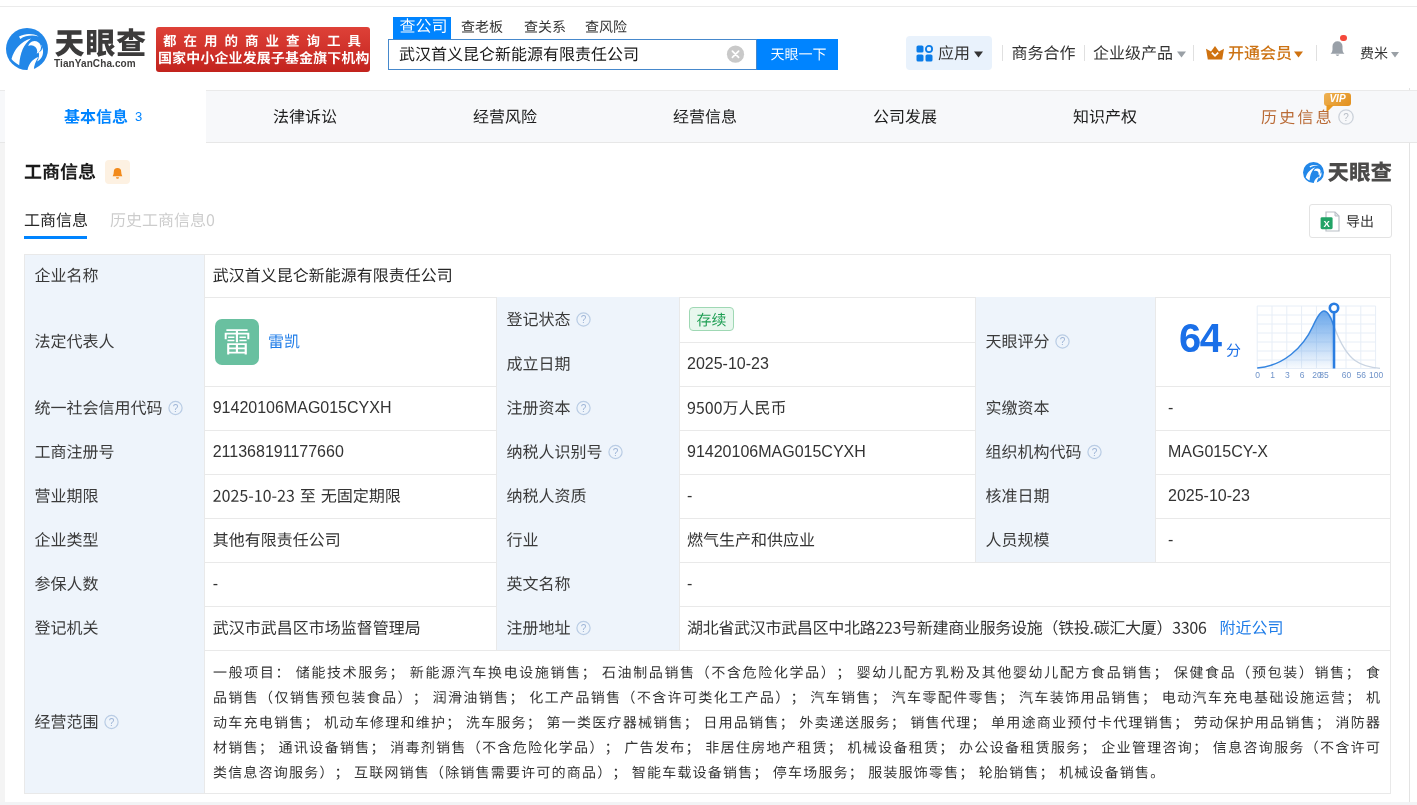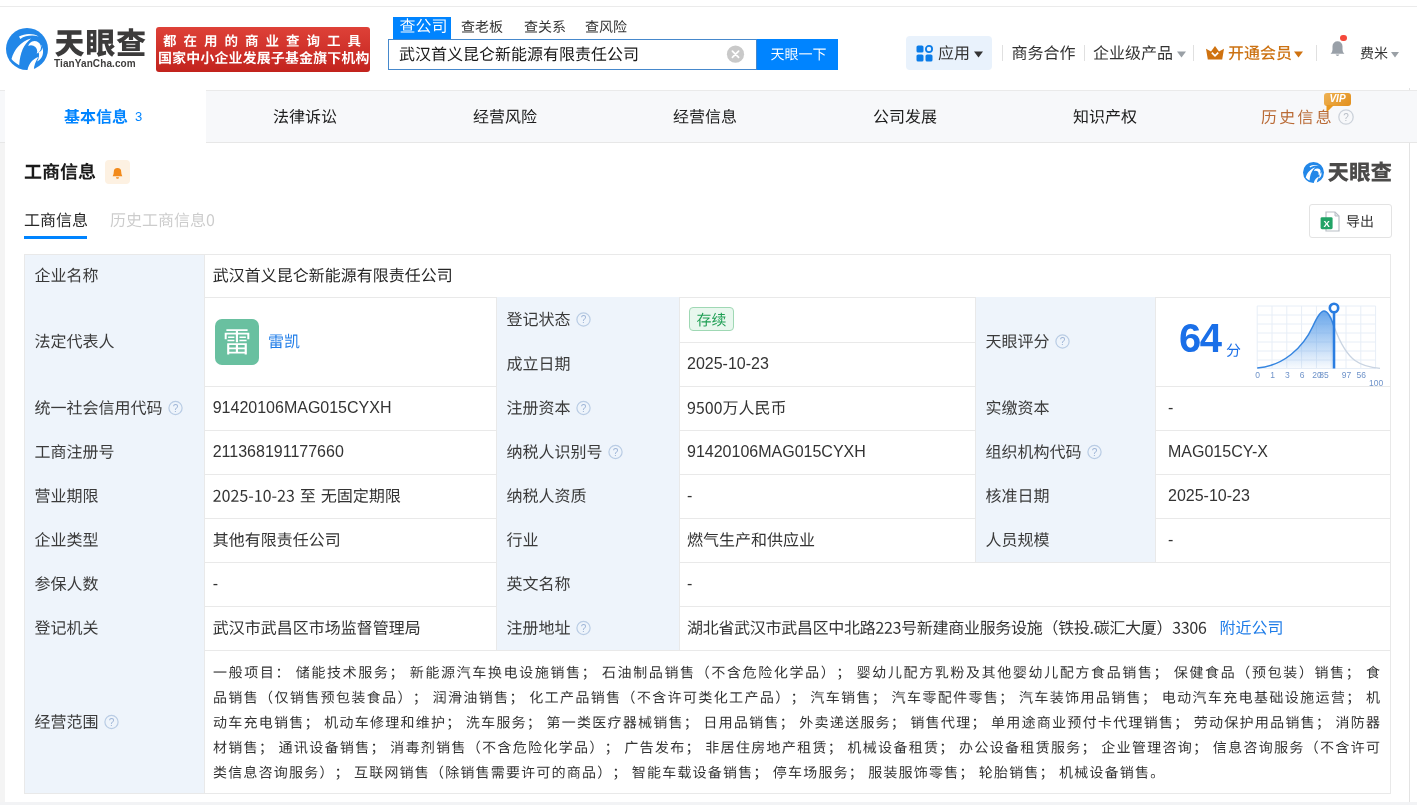--- a/index.html
+++ b/index.html
@@ -154,23 +154,23 @@
 <line x1="79" y1="8" x2="79" y2="66.5" stroke="#2a7de1" stroke-width="2.6"></line>
 <circle cx="79" cy="6" r="4.2" fill="#ffffff" stroke="#2a7de1" stroke-width="2.6"></circle>
 </svg>
 <div style="position:absolute;left:1255px;top:370px;width:130px;height:10px;font-size:8.5px;color:#6f93c9">
     <span style="position:absolute;left:2.7px;top:0;transform:translateX(-50%)">0</span>
     <span style="position:absolute;left:17.5px;top:0;transform:translateX(-50%)">1</span>
     <span style="position:absolute;left:32.3px;top:0;transform:translateX(-50%)">3</span>
     <span style="position:absolute;left:47.1px;top:0;transform:translateX(-50%)">6</span>
     <span style="position:absolute;left:61.9px;top:0;transform:translateX(-50%)">20</span>
     <span style="position:absolute;left:69px;top:0;transform:translateX(-50%)">85</span>
-    <span style="position:absolute;left:91.5px;top:0;transform:translateX(-50%)">97</span>
+    <span style="position:absolute;left:91.5px;top:0;transform:translateX(-50%)">60</span>
     <span style="position:absolute;left:106.3px;top:0;transform:translateX(-50%)">56</span>
-    <span style="position:absolute;left:121.1px;top:8px;transform:translateX(-50%)">100</span>
+    <span style="position:absolute;left:121.1px;top:0;transform:translateX(-50%)">100</span>
   </div>
 
 
 <div class="abs" style="left:687px;top:354.5px;font-size:16px;color:#333333">2025-10-23</div>
 <div class="abs" style="left:212.7px;top:398.5px;font-size:16px;color:#333333">91420106MAG015CYXH</div>
 <div class="abs" style="left:1168px;top:398.5px;font-size:16px;color:#333333">-</div>
 <div class="abs" style="left:212.7px;top:442.5px;font-size:16px;color:#333333">211368191177660</div>
 <div class="abs" style="left:687px;top:442.5px;font-size:16px;color:#333333">91420106MAG015CYXH</div>
 <div class="abs" style="left:1168px;top:442.5px;font-size:16px;color:#333333">MAG015CY-X</div>
 <div class="abs" style="left:687px;top:486.5px;font-size:16px;color:#333333">-</div>

